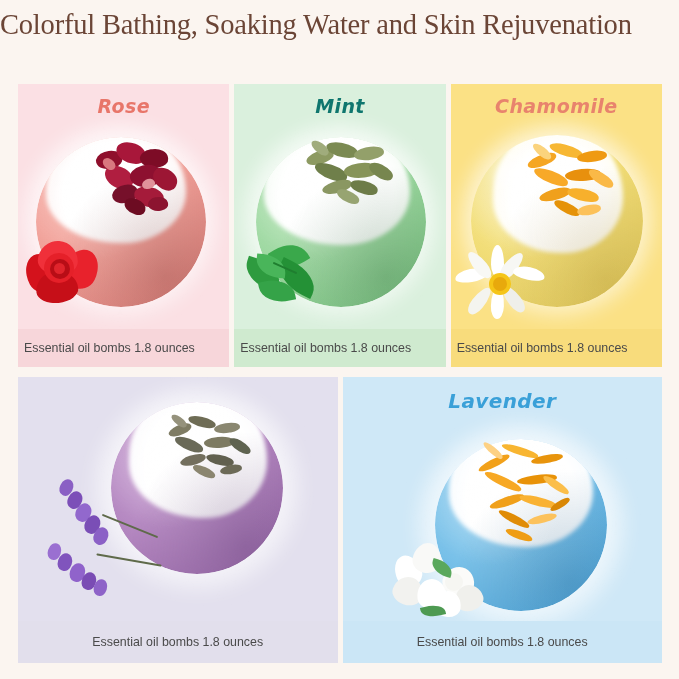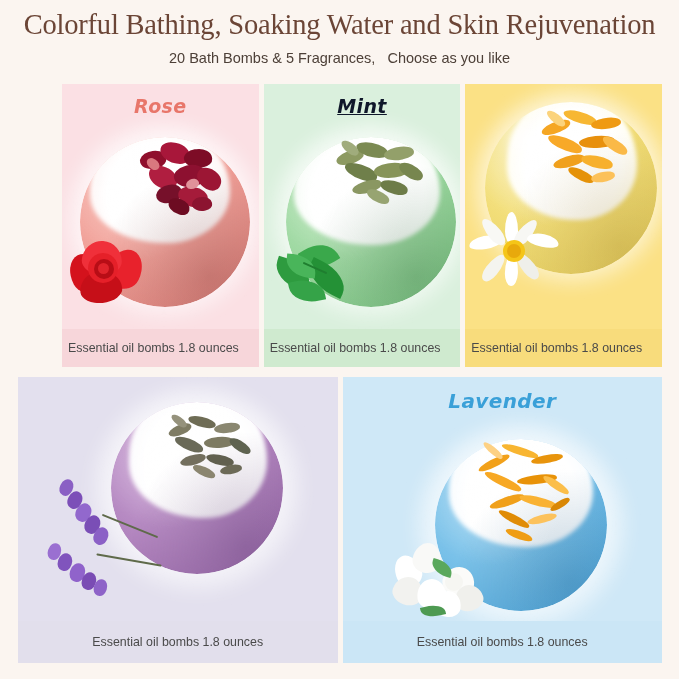--- a/index.html
+++ b/index.html
@@ -19,21 +19,20 @@
     height: 679px;
     background: #fbf5f0;
     box-sizing: border-box;
   }
 
   
   .header {
     position: absolute;
     left: 0; top: 0;
     width: 679px;
-    text-align: center;
   }
   .main-title {
     margin: 0;
     padding-top: 9px;
     font-family: "Liberation Serif", "DejaVu Serif", serif;
     font-size: 28.5px;
     font-weight: 400;
     letter-spacing: -0.2px;
     color: #6b4536;
     white-space: nowrap;
@@ -52,21 +51,21 @@
   .grid {
     position: absolute;
     left: 18px;
     top: 84px;
     width: 644px;
   }
   .row {
     display: flex;
     gap: 5px;
   }
-  .row-top { height: 283px; margin-left: 44px; }
+  .row-top { height: 283px; }
   .row-bottom { margin-top: 10px; height: 286px; }
 
   .card {
     position: relative;
     overflow: hidden;
     display: flex;
     flex-direction: column;
   }
   .row-top .card { width: 211.33px; }
   .row-bottom .card { width: 321.5px; }
@@ -177,21 +176,20 @@
     border-radius: 2px;
   }
 </style>
 </head>
 <body style="background: rgb(251, 245, 240);">
 
 <div class="page" style="background: rgb(251, 245, 240);">
 
   <div class="header">
     <h1 class="main-title" style="color: rgb(107, 69, 54);">Colorful Bathing, Soaking Water and Skin Rejuvenation</h1>
-    <p class="subtitle" style="color: rgb(77, 64, 56);">20 Bath Bombs &amp; 5 Fragrances,   Choose as you like</p>
   </div>
 
   <div class="grid">
 
     <div class="row row-top">
 
       <div class="card" id="card-rose" style="background: rgb(251, 224, 228);">
         <div class="card-title" style="color: rgb(232, 118, 106);">Rose</div>
         <div class="card-stage">
           <div class="glow" style="left:4px; top:6px; width:196px; height:196px; background:radial-gradient(circle at 50% 48%, rgba(255,255,255,0.95) 38%, rgba(255,255,255,0.55) 62%, rgba(255,255,255,0) 78%);"></div>
@@ -222,21 +220,21 @@
             <div class="petal" style="left:12px; top:32px; width:42px; height:32px; background:#c60f18; transform:rotate(-6deg);"></div>
             <div class="petal" style="left:20px; top:14px; width:30px; height:30px; background:#e52029; border-radius:50%;"></div>
             <div class="petal" style="left:26px; top:20px; width:20px; height:20px; background:#b80d16; border-radius:50%;"></div>
             <div class="petal" style="left:30px; top:24px; width:11px; height:11px; background:#e0242c; border-radius:50%;"></div>
           </div>
         </div>
         <div class="caption-strip" style="background: rgb(247, 214, 218);">Essential oil bombs 1.8 ounces</div>
       </div>
 
       <div class="card" id="card-mint" style="background: rgb(218, 240, 221);">
-        <div class="card-title" style="color: #0f172a; text-decoration: underline;">Mint</div>
+        <div class="card-title" style="color: #0f766e;">Mint</div>
         <div class="card-stage">
           <div class="glow" style="left:8px; top:6px; width:196px; height:196px; background:radial-gradient(circle at 50% 48%, rgba(255,255,255,0.95) 38%, rgba(255,255,255,0.55) 62%, rgba(255,255,255,0) 78%);"></div>
           <div class="bomb" style="left:22px; top:20px; width:170px; height:170px;">
             <div class="bomb-base" style="background:radial-gradient(circle at 36% 32%, #c4e9c2 0%, #a3dba6 44%, #8ecf93 74%, #78bd80 100%);"></div>
             <div class="bomb-white" style="left:8px; top:-14px; width:146px; height:122px; background:radial-gradient(ellipse at 50% 60%, #ffffff 55%, #f4fbf4 78%, rgba(244,251,244,0.45) 100%);"></div>
             <div class="bomb-shade" style="background:radial-gradient(circle at 33% 28%, rgba(255,255,255,0.28) 0%, rgba(255,255,255,0) 46%), radial-gradient(circle at 76% 82%, rgba(40,95,50,0.28) 0%, rgba(40,95,50,0) 58%);"></div>
             <div class="bomb-spec" style="left:22px; top:26px; width:44px; height:30px; background:rgba(255,255,255,0.5);"></div>
           </div>
           <div class="cluster" style="left:68px; top:22px; width:96px; height:68px;">
             <i style="left:4px;  top:12px; width:28px; height:13px; background:#8d9a62; transform:rotate(-22deg);"></i>
@@ -256,20 +254,21 @@
             <div class="leaf" style="left:34px; top:24px; width:42px; height:26px; background:#249136; transform:rotate(26deg);"></div>
             <div class="leaf" style="left:18px; top:38px; width:34px; height:24px; background:#35a348; transform:rotate(-12deg);"></div>
             <div class="leaf" style="left:14px; top:14px; width:30px; height:22px; background:#49b55a; transform:rotate(6deg);"></div>
             <div class="stem" style="left:30px; top:26px; width:26px; height:2px; background:#1f7e2f; transform:rotate(24deg);"></div>
           </div>
         </div>
         <div class="caption-strip" style="background: rgb(207, 234, 207);">Essential oil bombs 1.8 ounces</div>
       </div>
 
       <div class="card" id="card-chamomile" style="background: rgb(251, 225, 133);">
+        <div class="card-title" style="color: rgb(232, 131, 109);">Chamomile</div>
         <div class="card-stage">
           <div class="glow" style="left:8px; top:6px; width:196px; height:196px; background:radial-gradient(circle at 50% 48%, rgba(255,255,255,0.9) 38%, rgba(255,255,255,0.5) 62%, rgba(255,255,255,0) 78%);"></div>
           <div class="bomb" style="left:20px; top:18px; width:172px; height:172px;">
             <div class="bomb-base" style="background:radial-gradient(circle at 36% 30%, #fbf4c8 0%, #f3df7a 44%, #ead46b 74%, #d9c158 100%);"></div>
             <div class="bomb-white" style="left:22px; top:-10px; width:130px; height:128px; background:radial-gradient(ellipse at 50% 58%, #ffffff 52%, #fffdf0 76%, rgba(255,253,240,0.4) 100%);"></div>
             <div class="bomb-shade" style="background:radial-gradient(circle at 32% 26%, rgba(255,255,255,0.32) 0%, rgba(255,255,255,0) 46%), radial-gradient(circle at 78% 84%, rgba(150,120,30,0.26) 0%, rgba(150,120,30,0) 58%);"></div>
             <div class="bomb-spec" style="left:24px; top:24px; width:42px; height:28px; background:rgba(255,255,255,0.55);"></div>
           </div>
           <div class="cluster" style="left:72px; top:24px; width:96px; height:86px;">
             <i style="left:4px;  top:14px; width:30px; height:11px; background:#f5a623; transform:rotate(-24deg);"></i>

